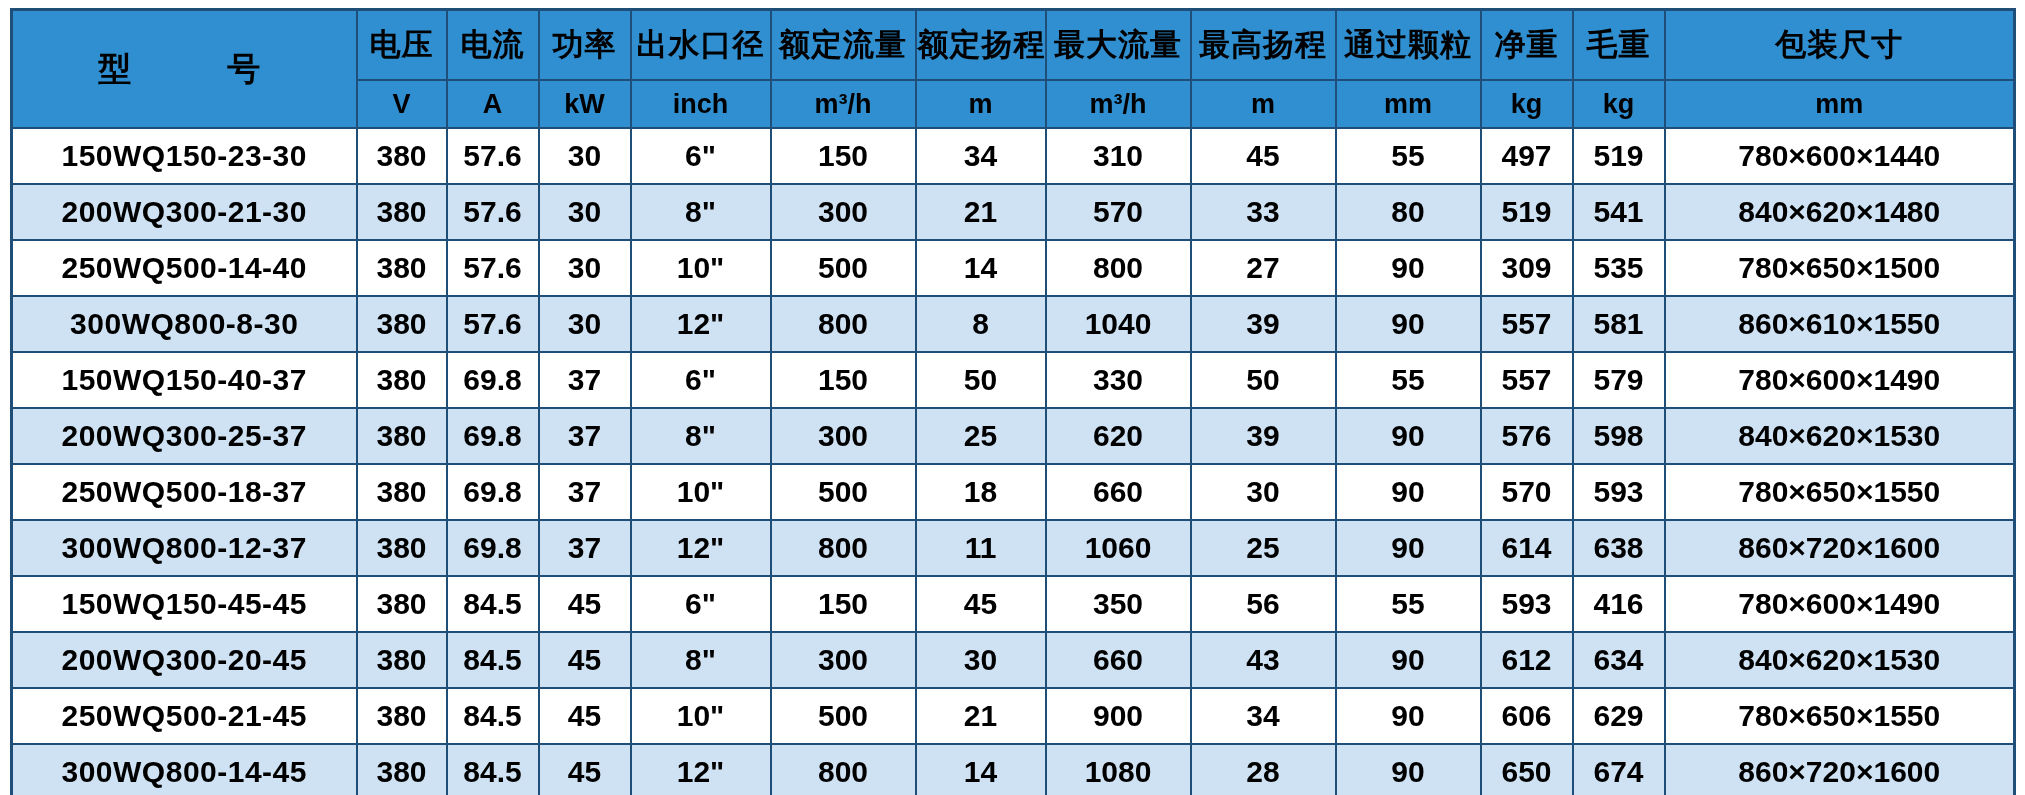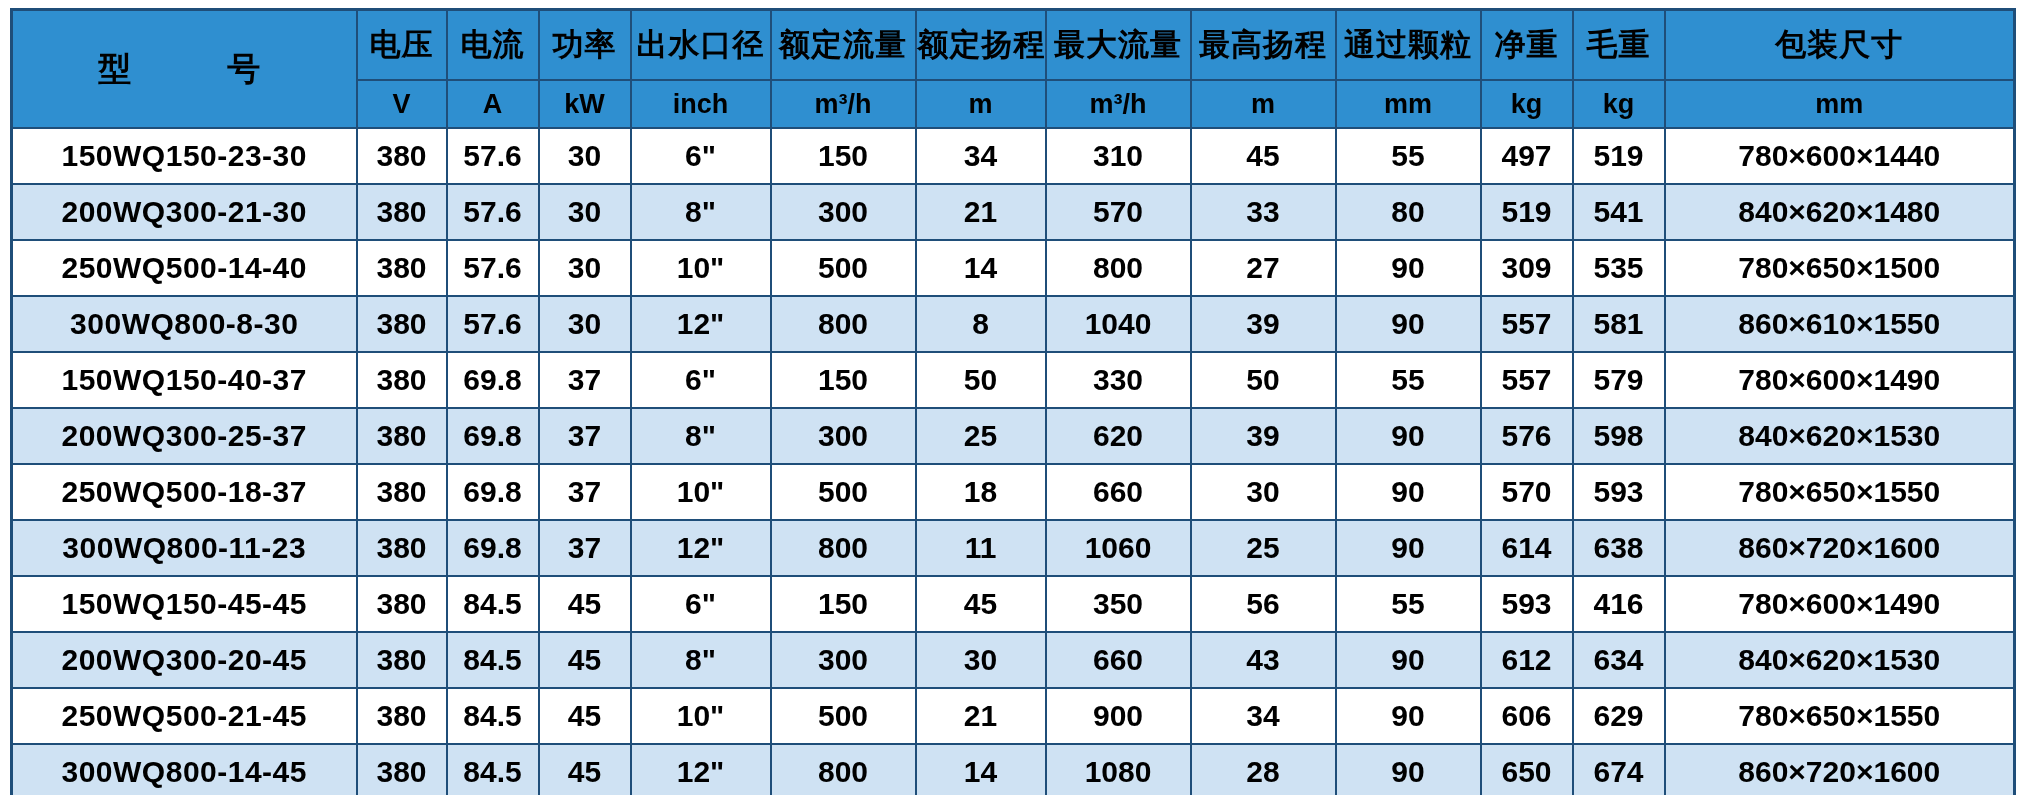--- a/index.html
+++ b/index.html
@@ -231,21 +231,21 @@
           <td>500</td>
           <td>18</td>
           <td>660</td>
           <td>30</td>
           <td>90</td>
           <td>570</td>
           <td>593</td>
           <td>780×650×1550</td>
         </tr>
         <tr class="row-even">
-          <td class="model-cell">300WQ800-11-23</td>
+          <td class="model-cell">300WQ800-12-37</td>
           <td>380</td>
           <td>69.8</td>
           <td>37</td>
           <td>12"</td>
           <td>800</td>
           <td>11</td>
           <td>1060</td>
           <td>25</td>
           <td>90</td>
           <td>614</td>

